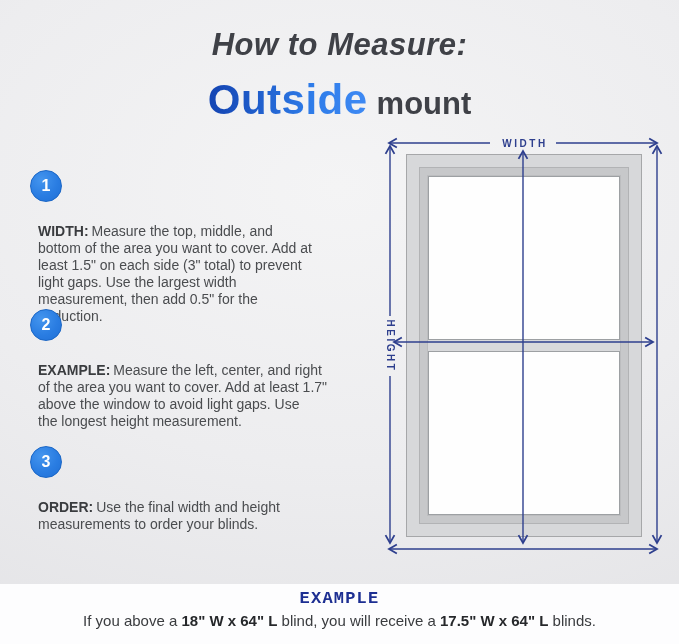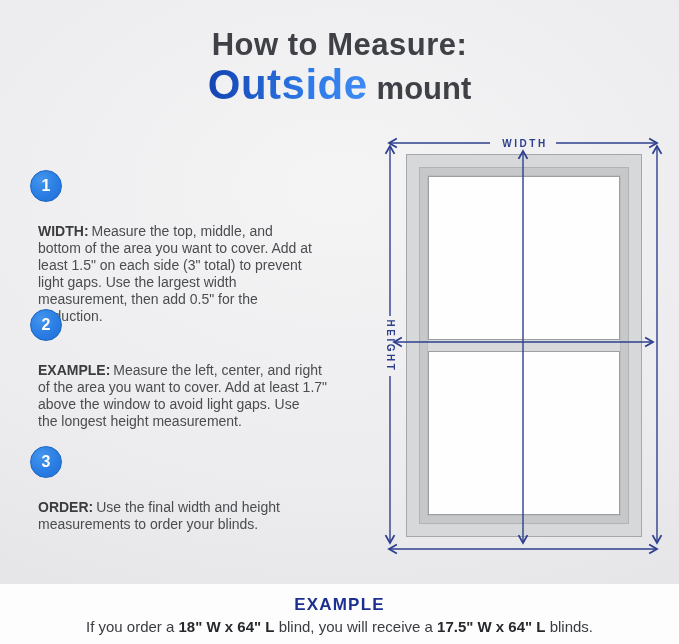--- a/index.html
+++ b/index.html
@@ -9,22 +9,22 @@
   .page {
     position:relative; width:679px; height:644px; background:#fdfdfe;
   }
   .gray-area {
     position:absolute; left:0; top:0; width:679px; height:584px;
     background:radial-gradient(120% 95% at 50% 32%, #f4f4f5 0%, #ededef 50%, #e2e2e5 100%);
   }
 
   
   .title { position:absolute; left:0; top:28px; width:679px; text-align:center; }
-  .title-line1 { font-size:31px; font-weight:600; color:#3f4147; letter-spacing:.5px; line-height:1.1; }
-  .title-line2 { margin-top:0; line-height:1.1; }
+  .title-line1 { font-size:31px; font-weight:600; color:#3f4147; letter-spacing:.5px; line-height:1.1;font-style:italic; }
+  .title-line2 { margin-top:15px; line-height:1.1; }
   .title-highlight { font-size:42px; font-weight:700; color:#2063d6; letter-spacing:.5px; }
   @supports ((-webkit-background-clip:text) or (background-clip:text)) {
     .title-highlight {
       background:linear-gradient(92deg,#1547b5 5%,#2e7ce9 65%,#3f8af4 100%);
       -webkit-background-clip:text; background-clip:text; color:transparent;
     }
   }
   .title-suffix { font-size:31px; font-weight:600; color:#3f4147; margin-left:9px; }
 
   
@@ -55,22 +55,22 @@
   .rail { height:11px; }
 
   .overlay { position:absolute; left:0; top:0; width:679px; height:644px; pointer-events:none; }
   .dim-line { stroke:#2e3f8e; stroke-width:1.4; fill:none; }
   .dim-label { font-family:"Liberation Sans", sans-serif; font-size:10px; font-weight:700;
                letter-spacing:2.5px; fill:#2e3f8e; }
 
   
   .example { position:absolute; left:0; top:584px; width:679px; height:60px;
              background:#fdfdfe; text-align:center; }
-  .example-heading { margin-top:12px; font-size:17px; font-weight:700; color:#1d2f92;
-                     letter-spacing:1.2px; line-height:1.1; }
+  .example-heading { margin-top:6px; font-size:17px; font-weight:700; color:#1d2f92;
+                     letter-spacing:1.2px; line-height:1.1;font-family:Liberation Mono, monospace; }
   .example-line { margin-top:3px; font-size:15px; color:#3a3c3f; line-height:1.2; }
   .example-line b { color:#26282b; font-weight:700; }
 </style>
 </head>
 <body>
 
 <div class="page">
   <div class="gray-area"></div>
 
   <header class="title">
@@ -133,15 +133,15 @@
     <line class="dim-line" x1="390" y1="376" x2="390" y2="543" marker-end="url(#ah)"></line>
     <text class="dim-label" x="390" y="346" text-anchor="middle" dominant-baseline="central" transform="rotate(90 390 346)">HEIGHT</text>
 
     <line class="dim-line" x1="523" y1="151" x2="523" y2="543" marker-start="url(#ah)" marker-end="url(#ah)"></line>
 
     <line class="dim-line" x1="657" y1="146" x2="657" y2="543" marker-start="url(#ah)" marker-end="url(#ah)"></line>
   </svg>
 
   <footer class="example">
     <div class="example-heading">EXAMPLE</div>
-    <p class="example-line"><span>If you order a </span><b>18" W x 64" L</b><span> blind, you will receive a </span><b>17.5" W x 64" L</b><span> blinds.</span></p>
+    <p class="example-line"><span>If you above a </span><b>18" W x 64" L</b><span> blind, you will receive a </span><b>17.5" W x 64" L</b><span> blinds.</span></p>
   </footer>
 </div>
 
 </body></html>

